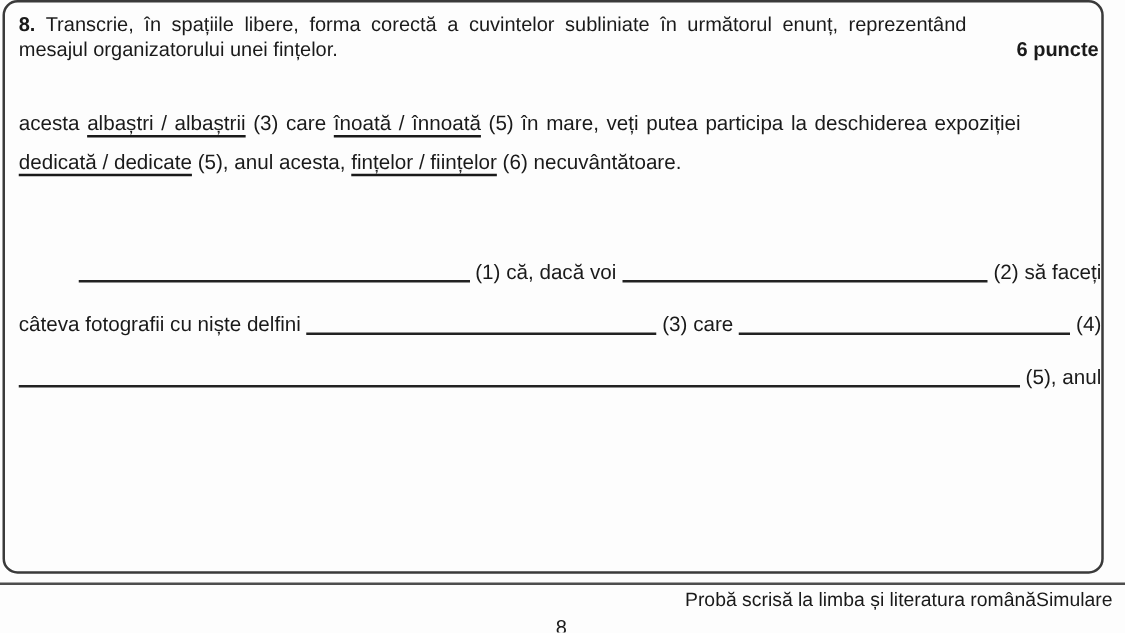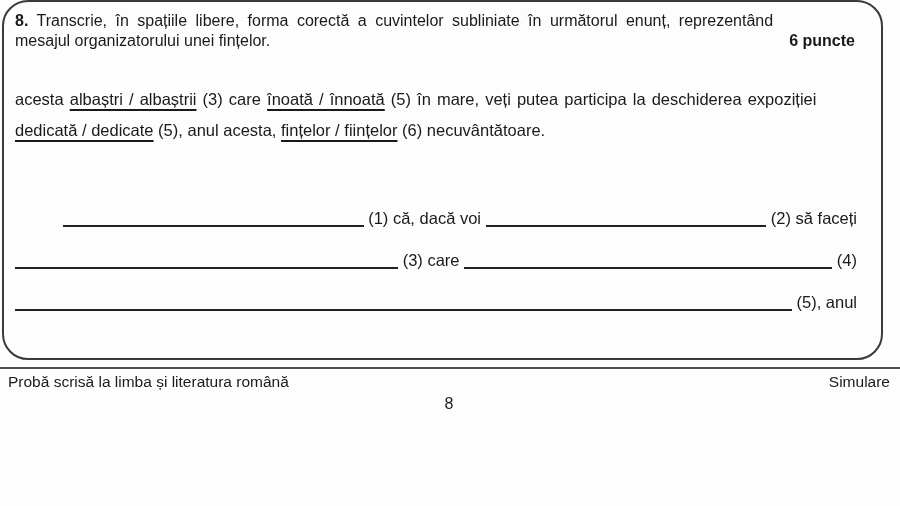--- a/index.html
+++ b/index.html
@@ -6,24 +6,24 @@
   html, body { margin: 0; padding: 0; }
   body {
     width: 900px; height: 506px;
     background: #fdfdfd;
     color: #1a1a1a;
     font-family: "Liberation Sans", sans-serif;
     overflow: hidden;
   }
   .question-box {
     margin-left: 2px;
-    width: 881px; height: 360px;
+    width: 881px; height: 459px;
     border: 2.5px solid #3a3a3a;
-    border-radius: 26px;
-    padding: 9px 24px 0 11px;
+    border-radius: 12px;
+    padding: 9px 0 0 11px;
     background: #fdfdfd;
   }
   .q-header { position: relative; font-size: 16px; line-height: 20px; }
   .q-line1 { display: block; word-spacing: 4px; }
   .q-line2 { display: block; }
   .q-num { font-weight: bold; }
   .points { position: absolute; right: 2px; bottom: 0; font-weight: bold; margin-top: 43px; }
 
   .exercise { margin: 33px 0 0 0; font-size: 16.5px; }
   .ex-line { line-height: 31px; }
@@ -53,21 +53,21 @@
   .indent-sp { flex: 0 0 48px; }
   .w300 { width: 300px; } .w280 { width: 280px; }
   .w260 { width: 260px; } .w245 { width: 245px; }
   .w340 { width: 340px; } .w270 { width: 270px; }
 
   .footer {
     margin-top: 7px;
     border-top: 2px solid #4d4d4d;
     padding: 4px 10px 0 8px;
   }
-  .footer-row { display: flex; justify-content: space-between; font-size: 15.5px; }
+  .footer-row { display: flex; justify-content: flex-end; font-size: 15.5px; }
   .page-number { text-align: center; font-size: 16px; margin-top: 4px; }
 </style>
 </head>
 <body>
 
 <div>
 
   <div class="question-box">
 
     <div class="q-header">
@@ -83,20 +83,21 @@
 
     <div class="answers">
       <div class="answer-line">
         <span class="indent-sp"></span>
         <span class="blank w300"></span>
         <span class="t"> (1) că, dacă voi </span>
         <span class="blank w280"></span>
         <span class="t"> (2) să faceți</span>
       </div>
       <div class="answer-line">
+        <span class="t">câteva fotografii cu niște delfini </span>
         <span class="blank w260"></span>
         <span class="t"> (3) care </span>
         <span class="blank w245"></span>
         <span class="t"> (4)</span>
       </div>
       <div class="answer-line">
         <span class="blank w340"></span>
         <span class="t"> (5), anul</span>
       </div>
     </div>

